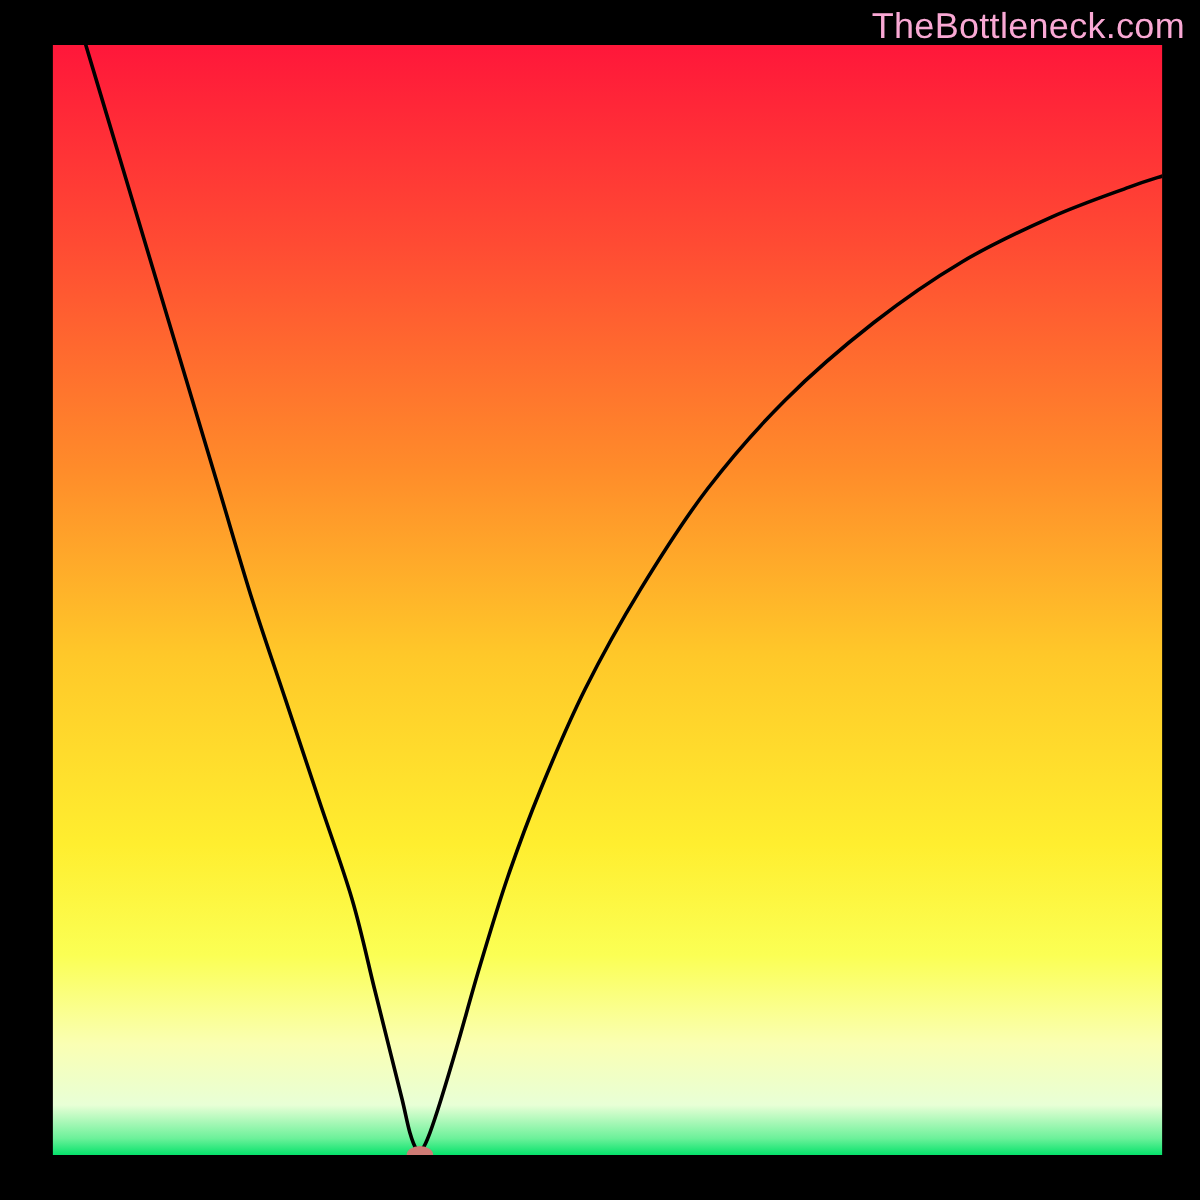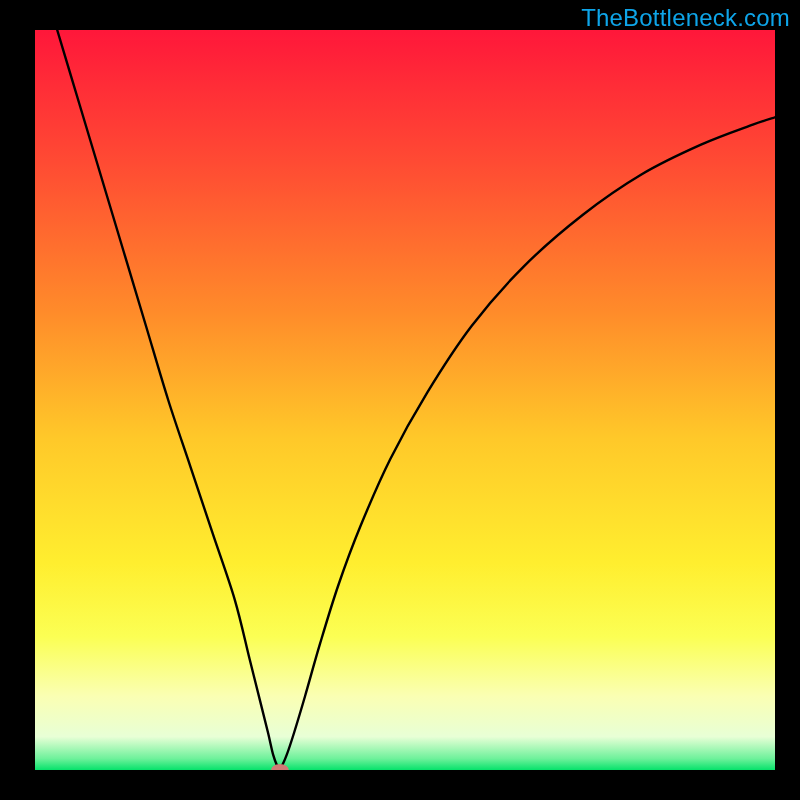--- a/index.html
+++ b/index.html
@@ -21,21 +21,21 @@
     left: 35px;
     top: 30px;
     width: 740px;
     height: 740px;
     overflow: hidden;
   }
   .watermark {
     position: absolute;
     top: 4px;
     right: 10px;
-    color: #0ea5e9;
+    color: #f9a8d4;
     font-size: 24px;
     font-weight: 500;
     letter-spacing: 0.2px;
     user-select: none;
   }
   svg { display: block; }
 </style>
 </head>
 <body>
 

